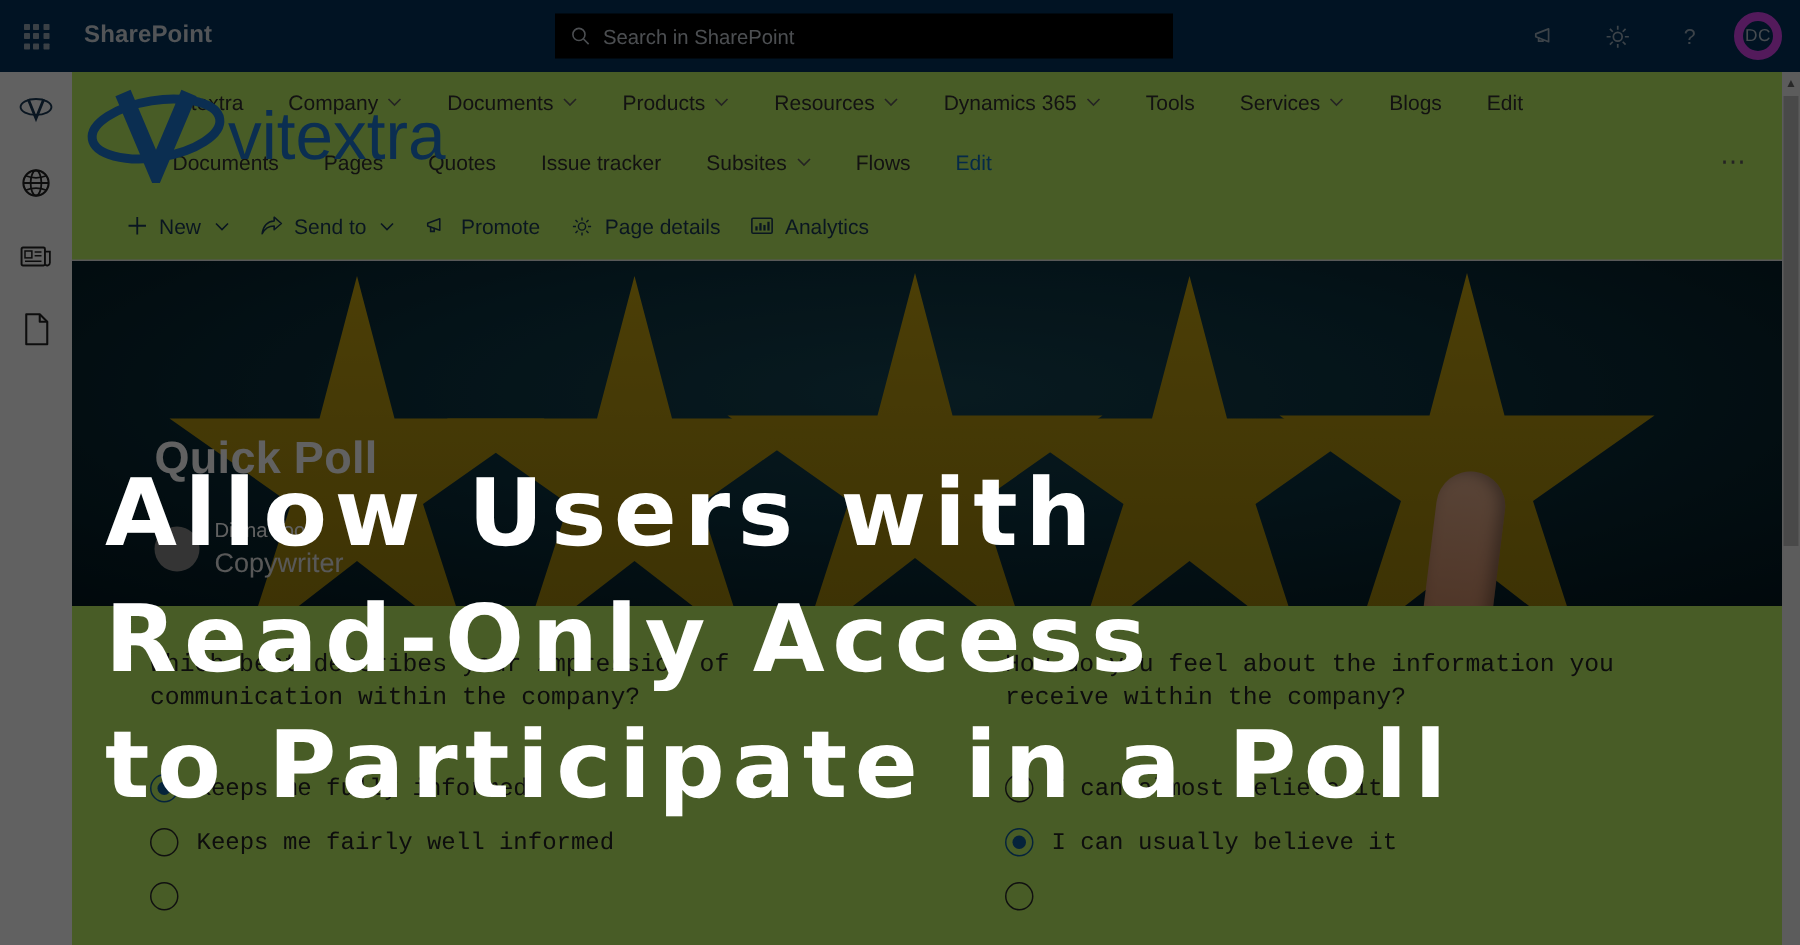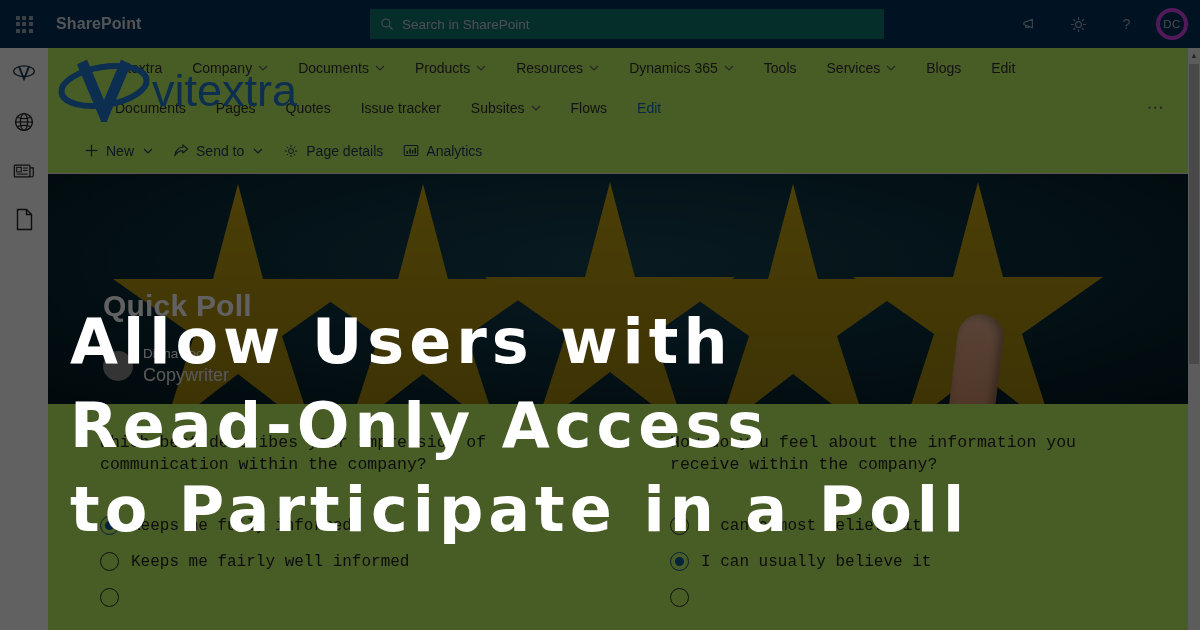--- a/index.html
+++ b/index.html
@@ -25,36 +25,36 @@
     width: 17px; height: 17px;
     display: grid; grid-template-columns: repeat(3,1fr); grid-template-rows: repeat(3,1fr);
     gap: 2.5px;
   }
   .waffle-grid i { display: block; background: #9aa8b5; border-radius: 0.5px; }
   .suite-title {
     color: #d8dee4; font-size: 16px; font-weight: 600; letter-spacing: .1px;
     margin-left: 8px;
   }
   .searchbox {
-    position: absolute; left: 370px; top: 9px; width: 514px; height: 30px;
-    background: #0f766e; border: none; display: flex; align-items: center;
+    position: absolute; left: 370px; top: 9px; width: 412px; height: 30px;
+    background: #000000; border: none; display: flex; align-items: center;
     padding: 0 10px; gap: 8px;
   }
   .searchbox .ph { color: #c7ced6; font-size: 13.5px; }
   .suite-right {
     position: absolute; right: 6px; top: 0; height: 48px;
     display: flex; align-items: center; gap: 4px;
   }
   .suite-ico {
     width: 44px; height: 44px; display: flex; align-items: center; justify-content: center;
     color: #9fb0bf;
   }
   .avatar {
     width: 32px; height: 32px; border-radius: 50%;
-    border: 4px solid #d946ef; color: #b9c6d2;
+    border: 6px solid #d946ef; color: #b9c6d2;
     display: flex; align-items: center; justify-content: center;
     font-size: 11.5px; letter-spacing: .4px; margin: 0 6px 0 4px;
   }
 
   
   .rail {
     position: absolute; left: 0; top: 48px; width: 48px; height: 582px;
     background: #ffffff;
   }
   .rail-item {
@@ -379,20 +379,27 @@
           </svg>
       </div>
       <div class="cmd">
         <svg width="16" height="15" viewBox="0 0 18 16">
           <path d="M2 14 C3 7 7 4.6 11 4.4 L11 1.6 L16.4 6.3 L11 11 L11 8.2 C7.4 8.2 4.2 9.6 2 14 Z" fill="none" stroke="#1b3a57" stroke-width="1.2" stroke-linejoin="round"></path>
         </svg>
         <span>Send to</span>
         <svg class="chev" viewBox="0 0 10 10">
             <path d="M1 3 L5 7 L9 3" fill="none" stroke="#1b3a57" stroke-width="1.1"></path>
           </svg>
+      </div>
+      <div class="cmd">
+        <svg width="17" height="15" viewBox="0 0 20 16">
+          <path d="M2.5 6 L12 2.5 L12 11.5 L2.5 8.2 Z" fill="none" stroke="#1b3a57" stroke-width="1.2" stroke-linejoin="round"></path>
+          <path d="M4.8 8.6 L4.8 12.4 L7.6 12.4 L7.6 9.6" fill="none" stroke="#1b3a57" stroke-width="1.2"></path>
+        </svg>
+        <span>Promote</span>
       </div>
       <div class="cmd">
         <svg width="16" height="16" viewBox="0 0 20 20">
           <circle cx="10" cy="10" r="3" fill="none" stroke="#1b3a57" stroke-width="1.2"></circle>
           <g stroke="#1b3a57" stroke-width="1.2">
             <line x1="10" y1="2.4" x2="10" y2="5"></line>
               <line x1="10" y1="15" x2="10" y2="17.6"></line>
             <line x1="2.4" y1="10" x2="5" y2="10"></line>
               <line x1="15" y1="10" x2="17.6" y2="10"></line>
             <line x1="4.6" y1="4.6" x2="6.4" y2="6.4"></line>

